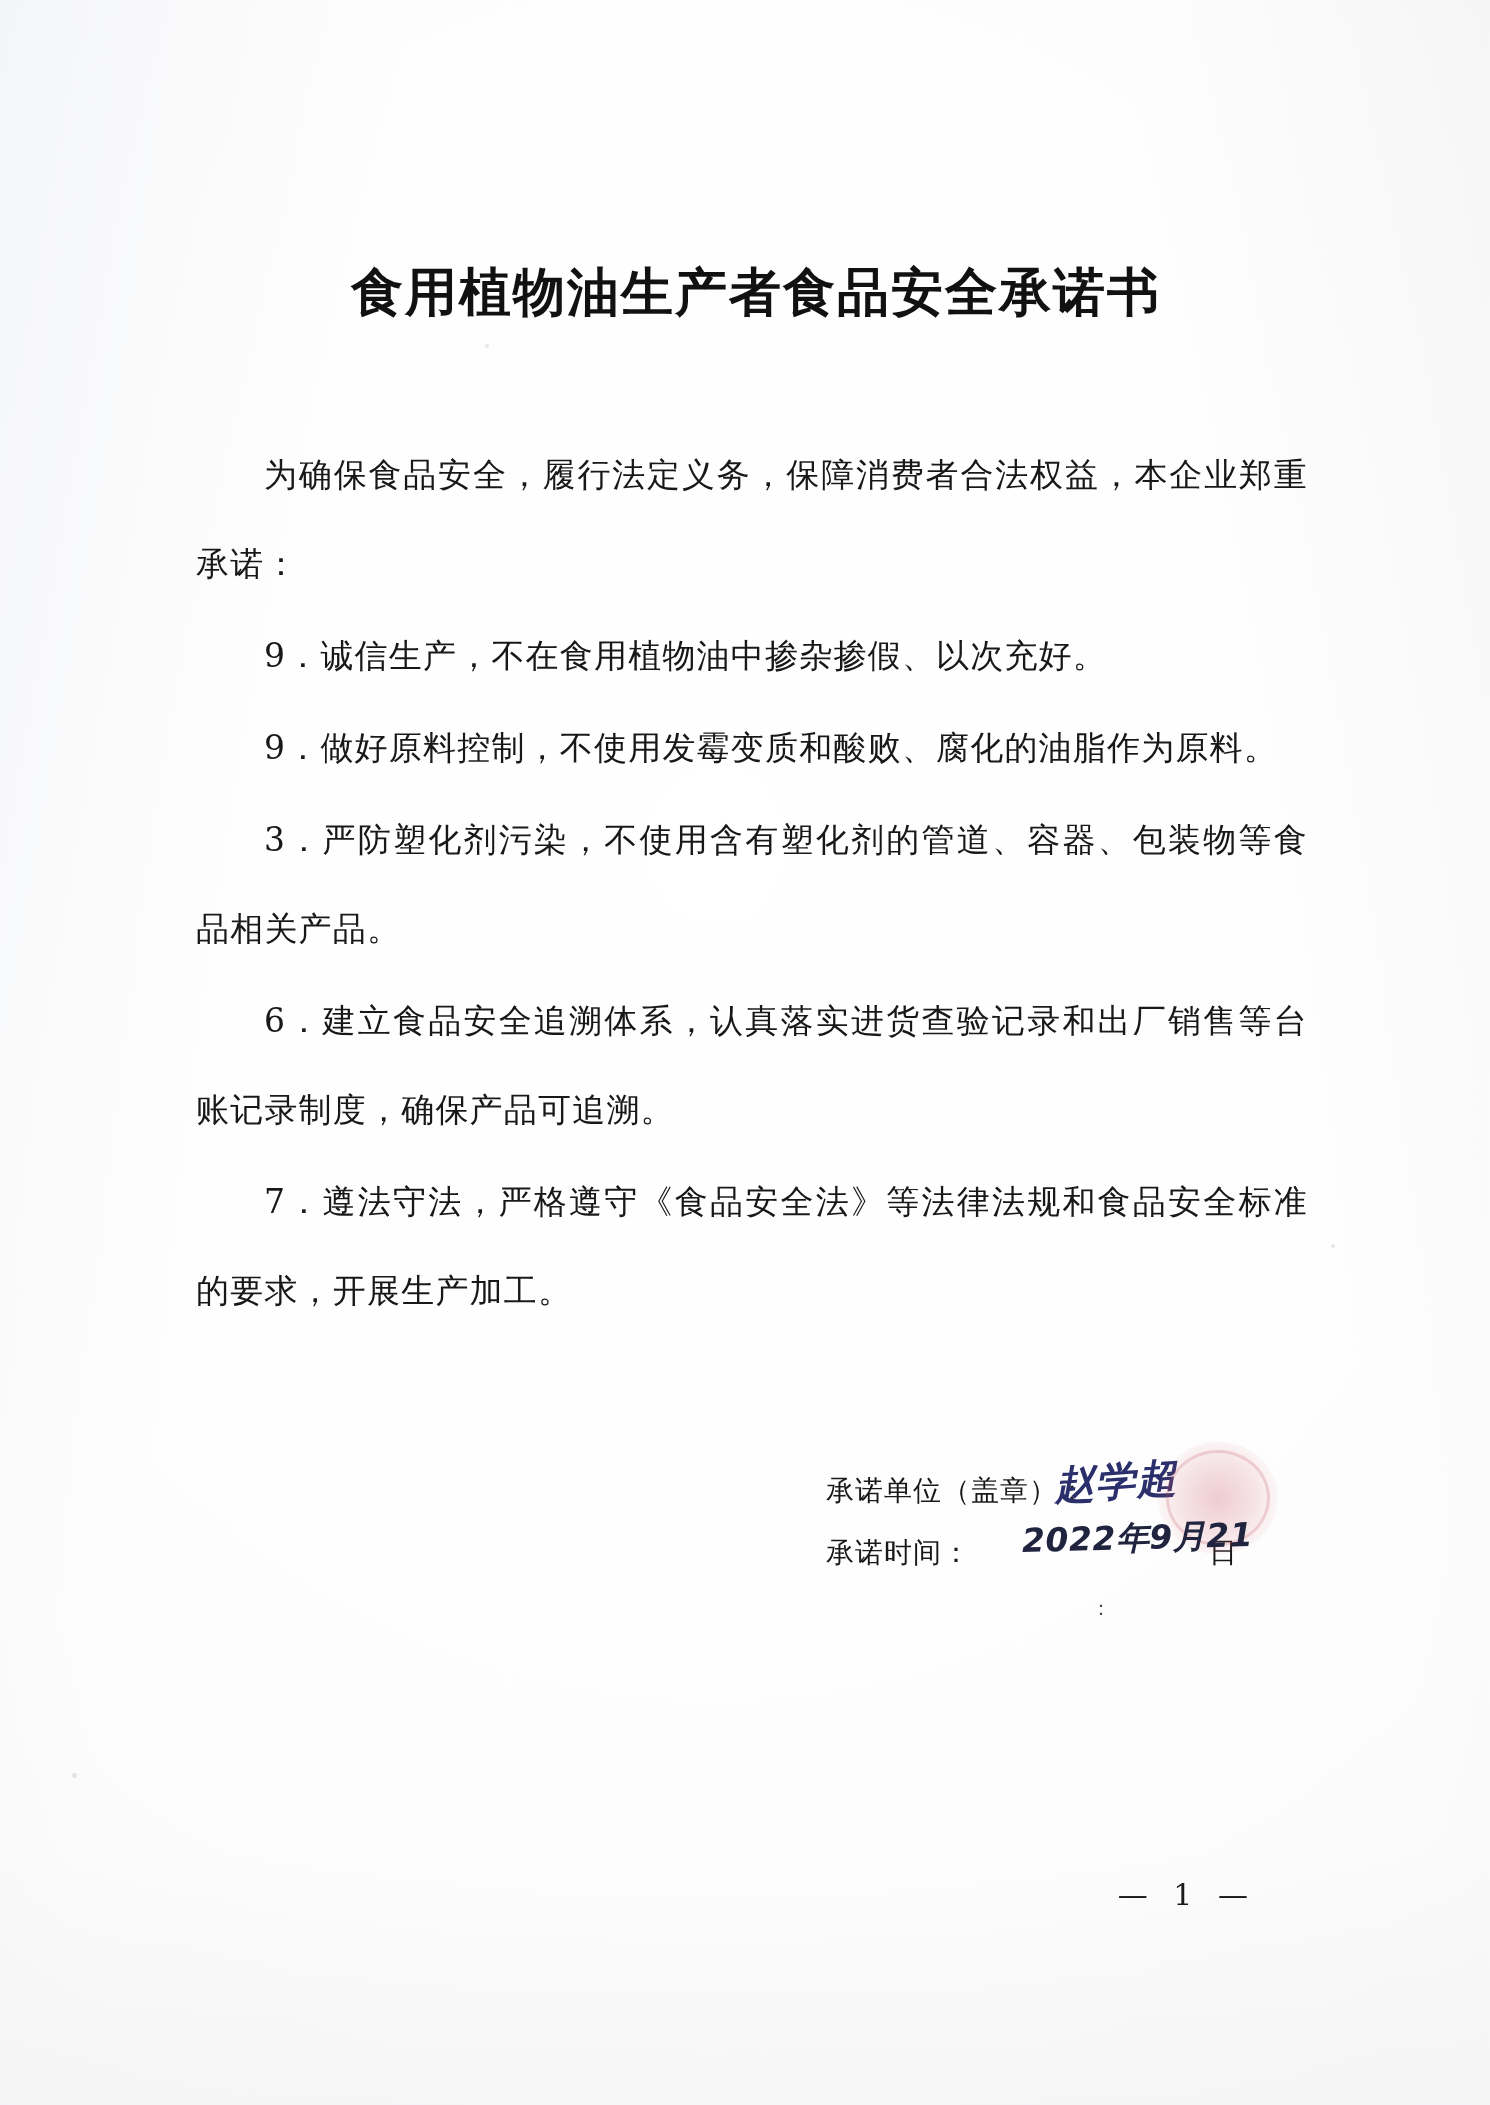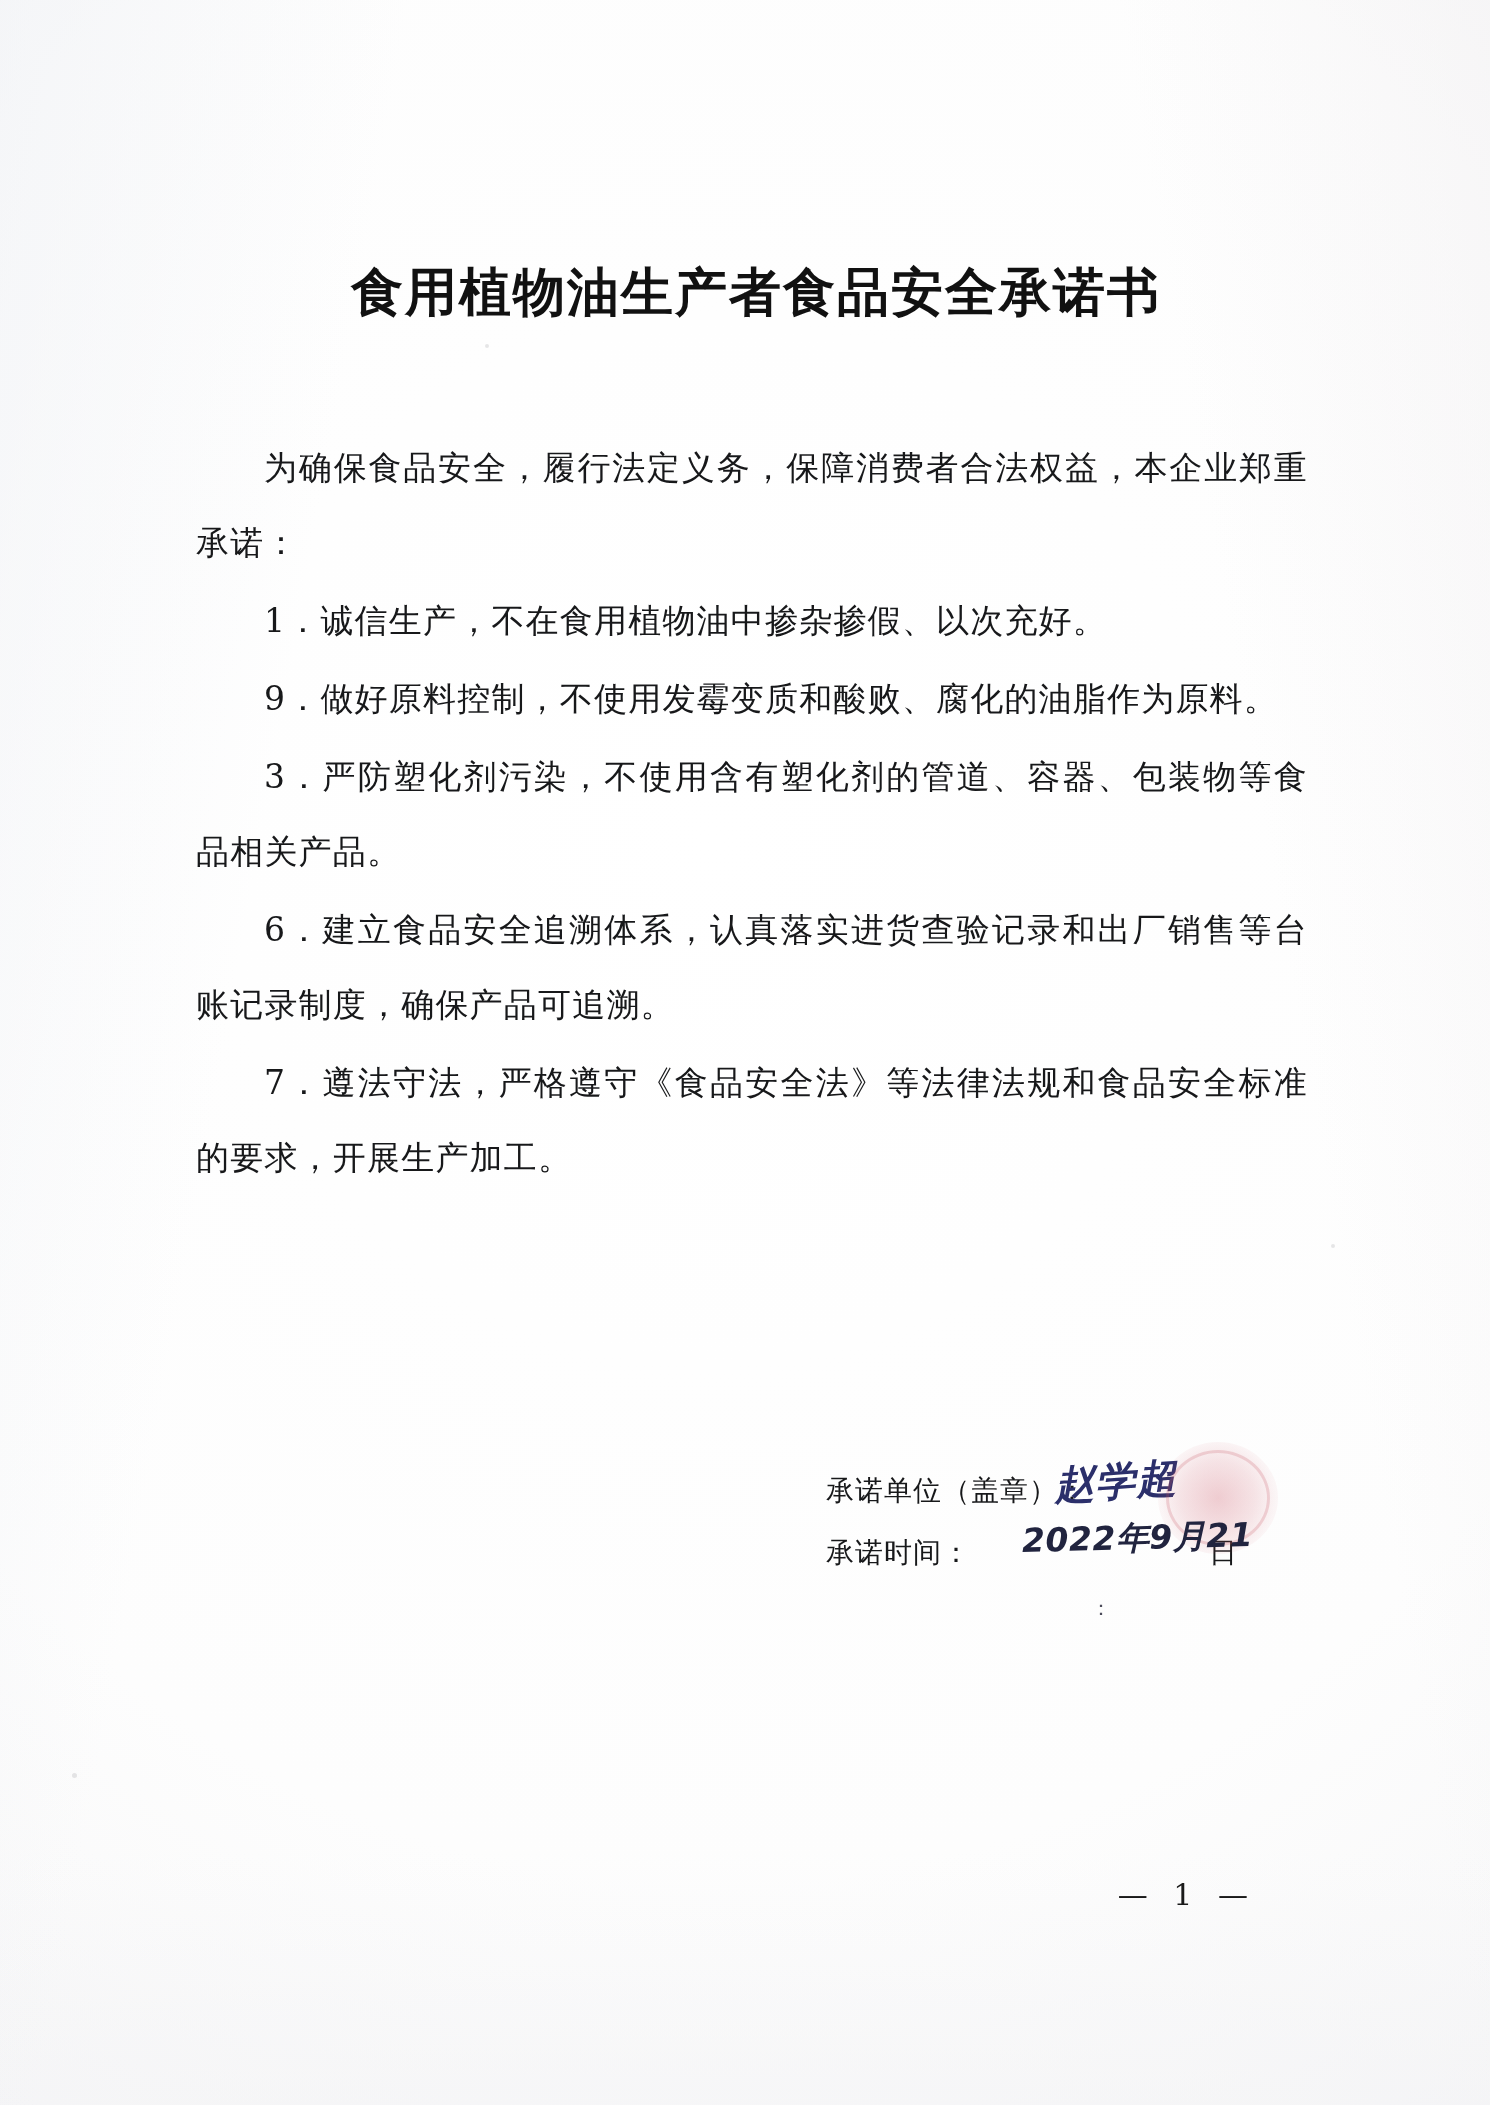--- a/index.html
+++ b/index.html
@@ -57,21 +57,21 @@
 
   .body-block {
     position: absolute;
     left: 0;
     top: 430px;
     width: 1120px;
   }
 
   .para {
     font-size: 33px;
-    line-height: 75px;
+    line-height: 89px;
     letter-spacing: 1.2px;
     color: #17181a;
     text-align: justify;
     margin: 0 8px 3px 0;
     font-family: "DejaVu Serif", "Liberation Serif", serif;
   }
   .para.indent {
     text-indent: 68px;
   }
   .para.hang {
@@ -177,21 +177,21 @@
 <body>
 
 <div class="page"></div>
 
 <div class="content">
 
   <div class="doc-title">食用植物油生产者食品安全承诺书</div>
 
   <div class="body-block">
     <p class="para indent">为确保食品安全，履行法定义务，保障消费者合法权益，本企业郑重承诺：</p>
-    <p class="para hang">1．诚信生产，不在食用植物油中掺杂掺假、以次充好。</p>
+    <p class="para hang">9．诚信生产，不在食用植物油中掺杂掺假、以次充好。</p>
     <p class="para hang">9．做好原料控制，不使用发霉变质和酸败、腐化的油脂作为原料。</p>
     <p class="para hang">3．严防塑化剂污染，不使用含有塑化剂的管道、容器、包装物等食品相关产品。</p>
     <p class="para hang">6．建立食品安全追溯体系，认真落实进货查验记录和出厂销售等台账记录制度，确保产品可追溯。</p>
     <p class="para hang">7．遵法守法，严格遵守《食品安全法》等法律法规和食品安全标准的要求，开展生产加工。</p>
   </div>
 
   <div class="sign-block">
     <div class="sign-line">
       <span>承诺单位（盖章）：</span>
     </div>

